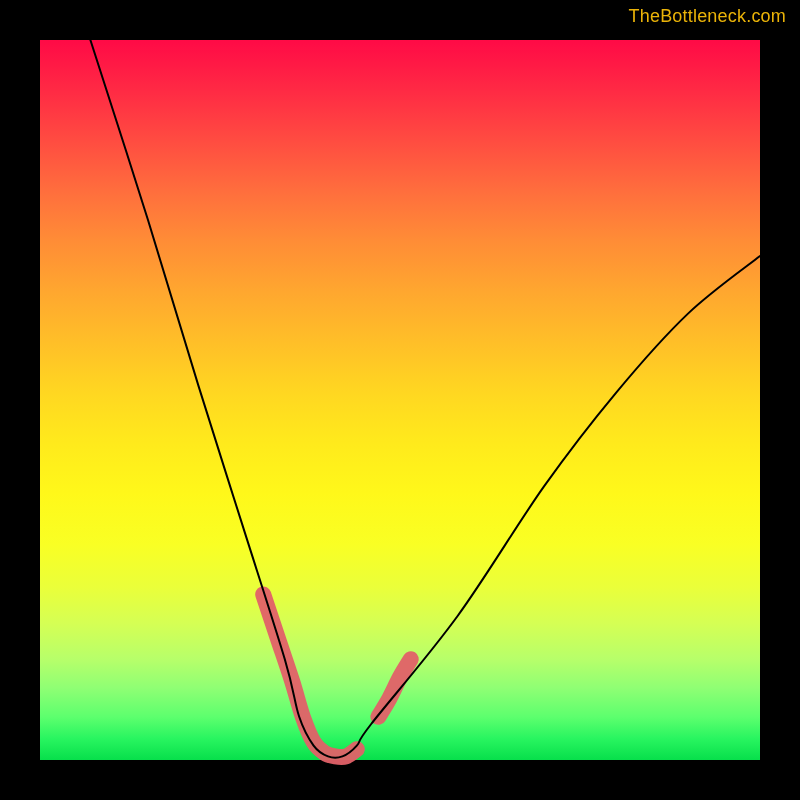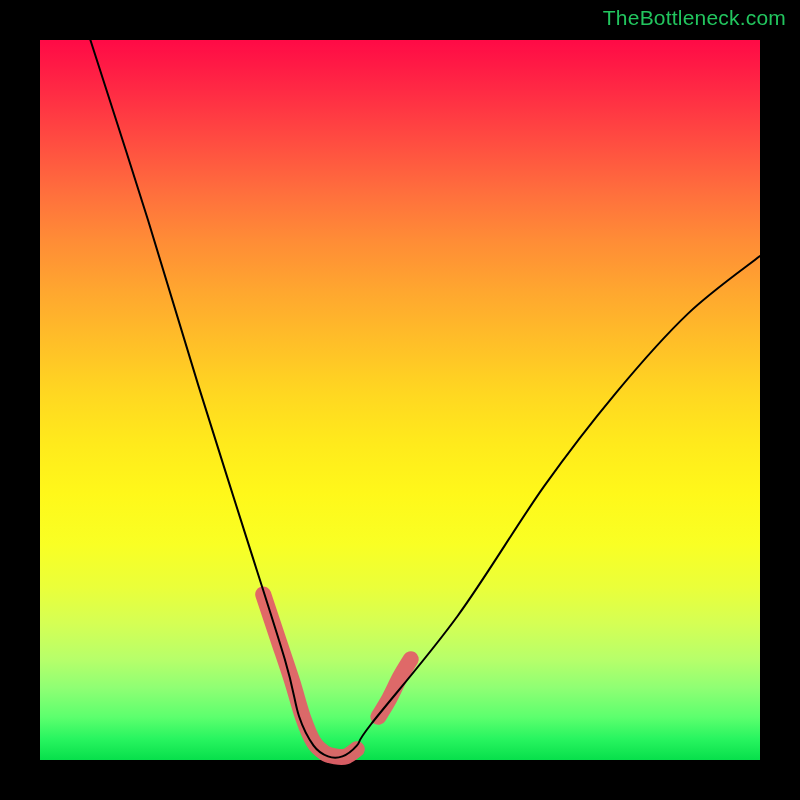--- a/index.html
+++ b/index.html
@@ -51,22 +51,22 @@
     left: 0;
     top: 0;
     width: 720px;
     height: 720px;
     overflow: visible;
   }
   .watermark {
     position: absolute;
     top: 6px;
     right: 14px;
-    color: #22c55e;
-    font-size: 21px;
+    color: #eab308;
+    font-size: 18px;
     font-weight: 500;
     letter-spacing: 0.2px;
     user-select: none;
   }
   .curve-main {
     fill: none;
     stroke: #000;
     stroke-width: 2;
     stroke-linecap: round;
     stroke-linejoin: round;

